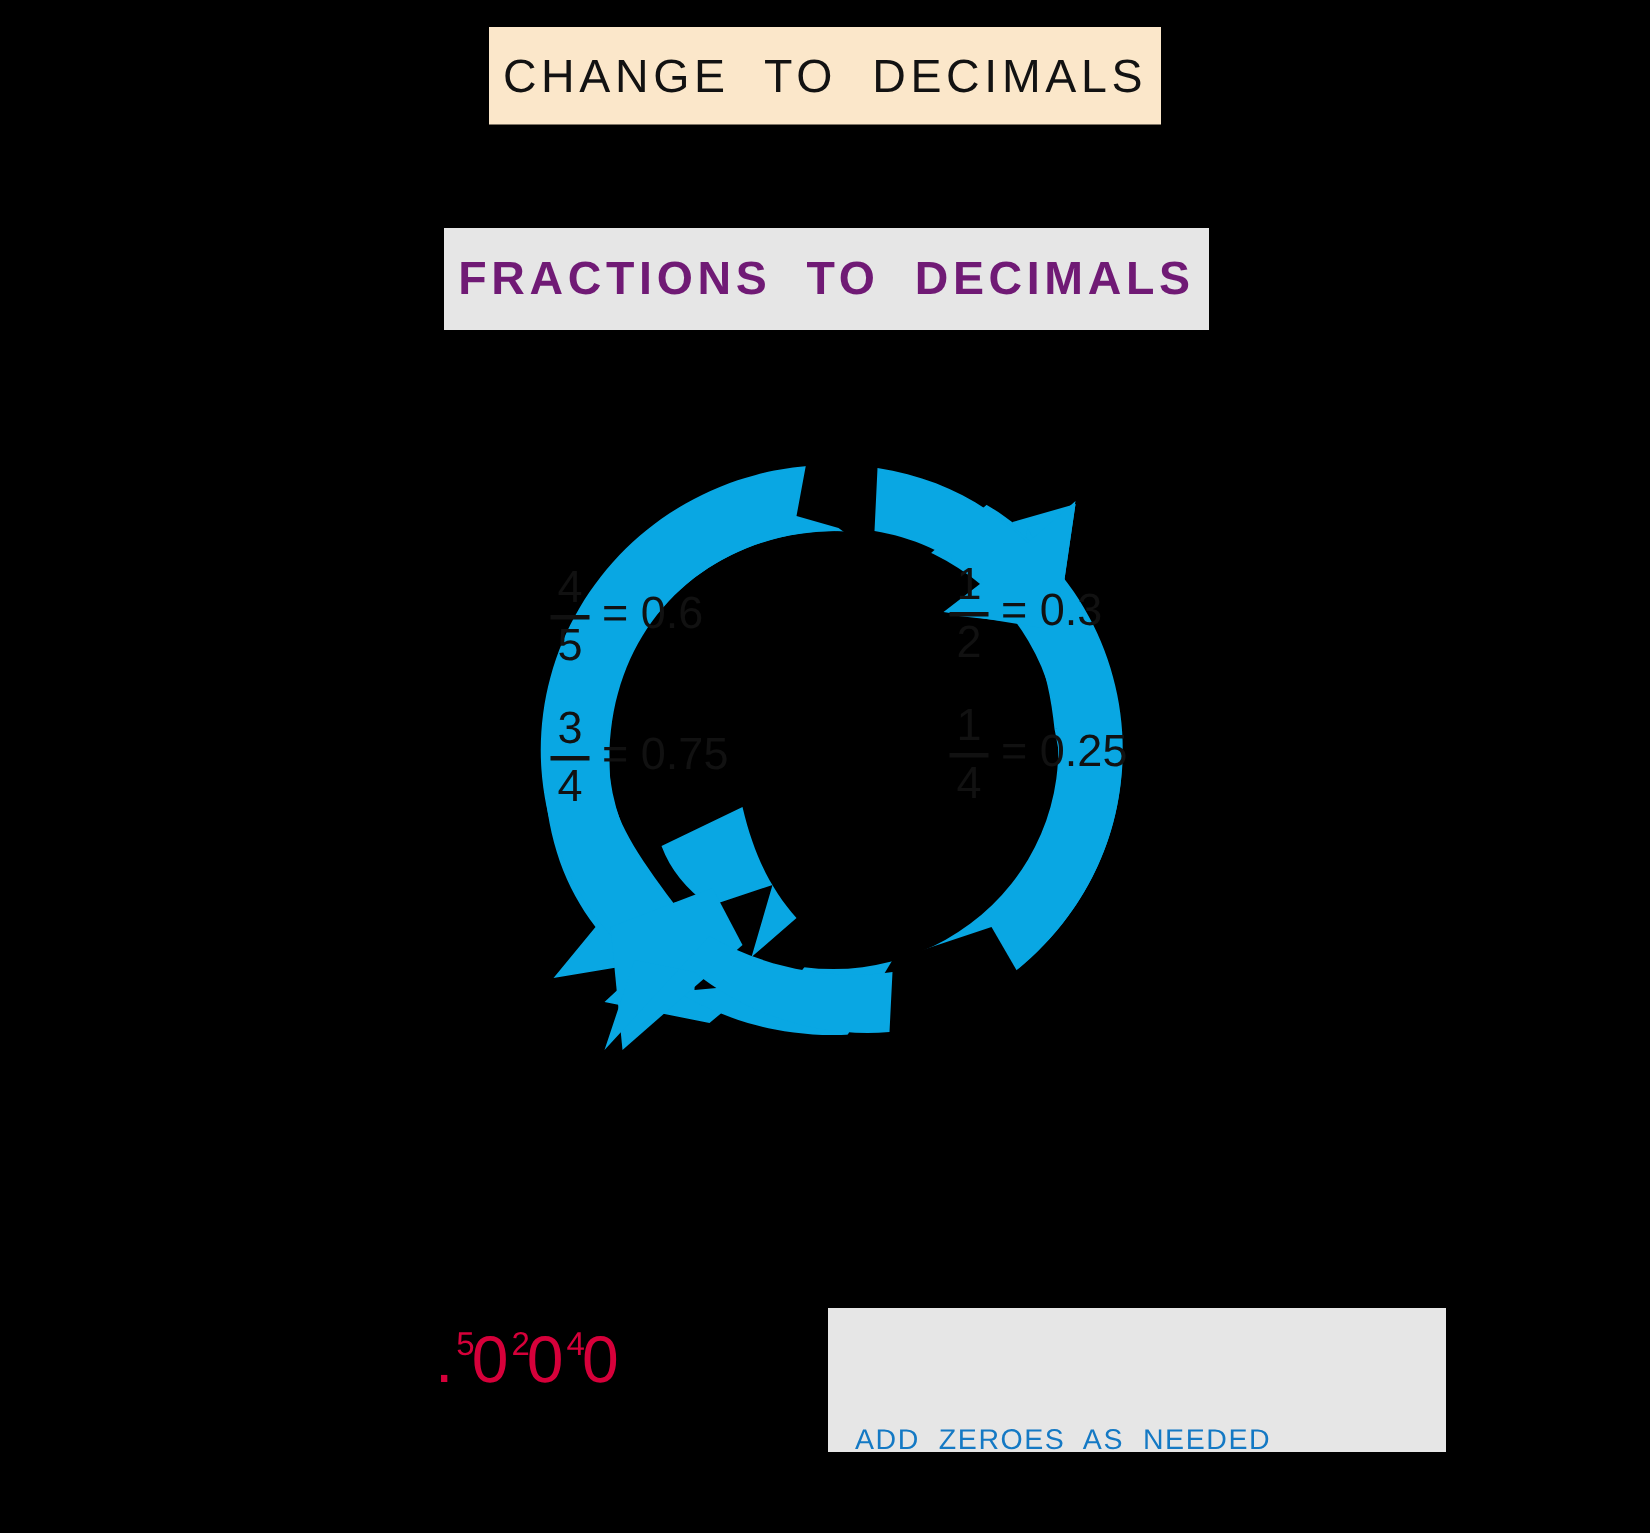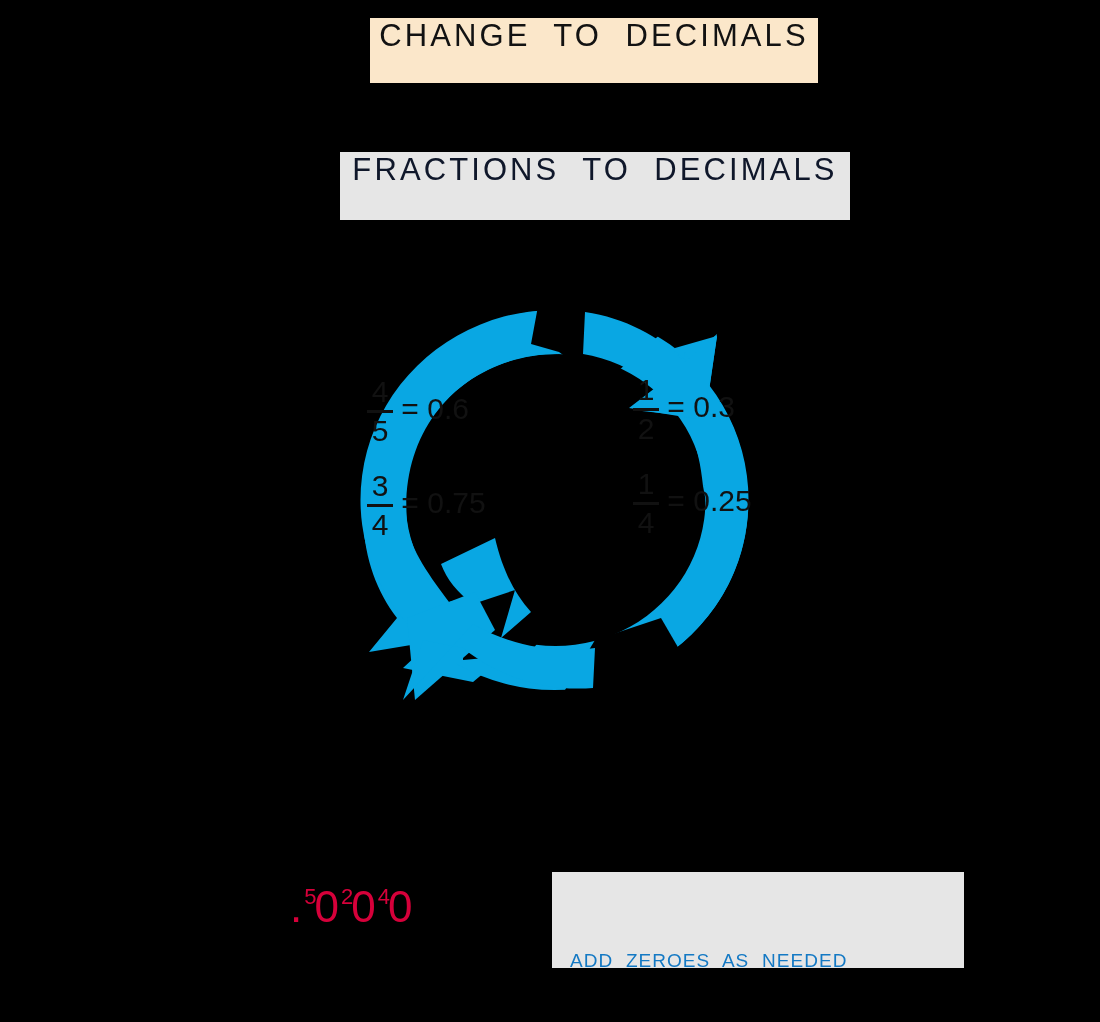--- a/index.html
+++ b/index.html
@@ -16,46 +16,45 @@
     width: 1100px;
     height: 1022px;
     background: #000000;
     overflow: hidden;
   }
 
   
   .banner {
     position: absolute;
     display: flex;
-    align-items: flex-start;
+    align-items: center;
     justify-content: center;
     box-sizing: border-box;
     letter-spacing: 0.10em;
     white-space: pre;
-    margin-left: 44px;
   }
   #title-banner {
     left: 326px;
     top: 18px;
     width: 448px;
     height: 65px;
     background: #FBE7CA;
     color: #121212;
     font-size: 31px;
     font-weight: 400;
   }
   #subtitle-banner {
     left: 296px;
     top: 152px;
     width: 510px;
     height: 68px;
     background: #E6E6E6;
-    color: #0f172a;
+    color: #701a75;
     font-size: 31px;
-    font-weight: 400;
+    font-weight: 700;
   }
 
   
   #cycle-diagram {
     position: absolute;
     left: 345px;
     top: 288px;
     width: 420px;
     height: 424px;
   }

